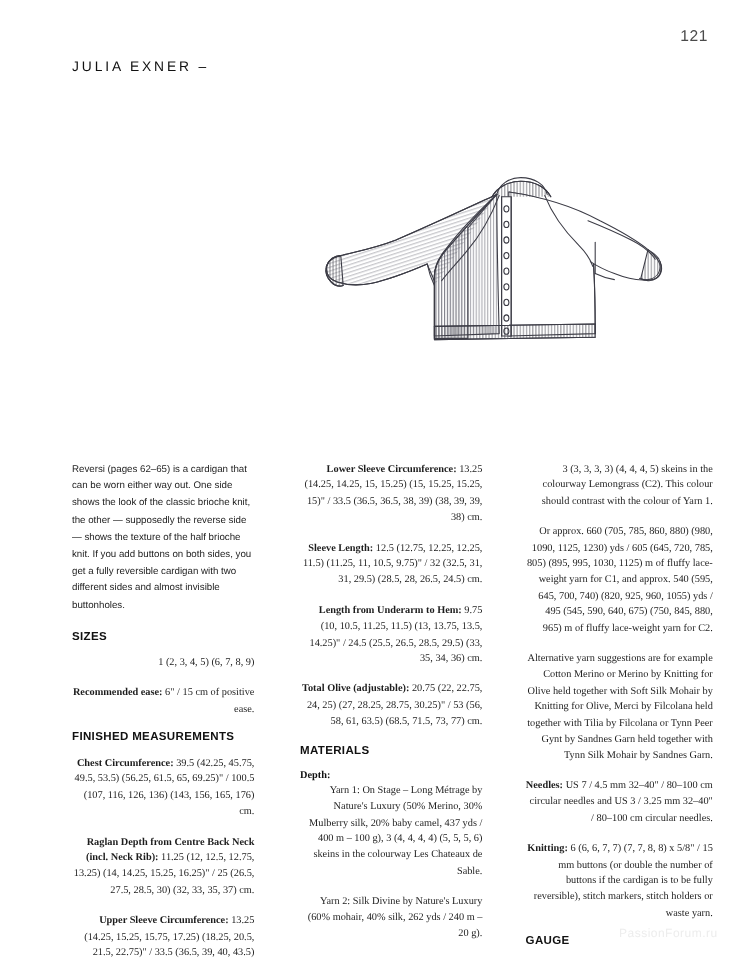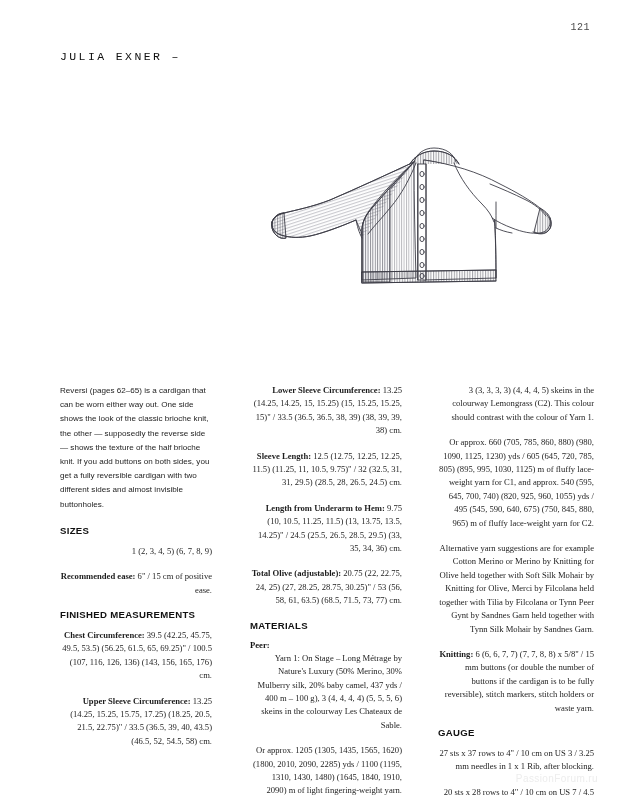--- a/index.html
+++ b/index.html
@@ -13,30 +13,30 @@
     height: 800px;
     background: #ffffff;
     overflow: hidden;
     font-family: "Liberation Sans", sans-serif;
     color: #1a1a1a;
   }
   .folio {
     position: absolute;
     top: 22px;
     right: 36px;
-    font-family: Liberation Mono, monospace;
-    font-size: 10px;
+    font-family: Liberation Sans, sans-serif;
+    font-size: 13px;
     letter-spacing: 0.5px;
     color: #4a4a4a;
   }
   .byline {
     position: absolute;
     left: 60px;
     top: 50px;
-    font-family: Liberation Mono, monospace;
+    font-family: Liberation Sans, sans-serif;
     font-size: 11.5px;
     letter-spacing: 2.4px;
     color: #111;
     white-space: nowrap;
   }
   .title {
     position: absolute;
     left: 58px;
     top: 62px;
     font-family: "Liberation Sans", sans-serif;
@@ -218,47 +218,48 @@
       <div class="head">SIZES</div>
       <p class="body-serif">1 (2, 3, 4, 5) (6, 7, 8, 9)</p>
 
       <p class="body-serif"><b>Recommended ease:</b><span> 6" / 15 cm of positive ease.</span></p>
 
       <div class="head spaced">FINISHED MEASUREMENTS</div>
 
       <p class="body-serif"><b>Chest Circumference:</b><span> 39.5 (42.25, 45.75, 49.5, 53.5) (56.25, 61.5, 65, 69.25)" / 100.5 (107, 116, 126, 136) (143, 156, 165, 176) cm.</span></p>
 
 
+      <p class="body-serif"><b>Raglan Depth from Centre Back Neck (incl. Neck Rib):</b><span> 11.25 (12, 12.5, 12.75, 13.25) (14, 14.25, 15.25, 16.25)" / 25 (26.5, 27.5, 28.5, 30) (32, 33, 35, 37) cm.</span></p>
 
       <p class="body-serif"><b>Upper Sleeve Circumference:</b><span> 13.25 (14.25, 15.25, 15.75, 17.25) (18.25, 20.5, 21.5, 22.75)" / 33.5 (36.5, 39, 40, 43.5) (46.5, 52, 54.5, 58) cm.</span></p>
     </div>
 
     <div class="col col-2">
       <p class="body-serif"><b>Lower Sleeve Circumference:</b><span> 13.25 (14.25, 14.25, 15, 15.25) (15, 15.25, 15.25, 15)" / 33.5 (36.5, 36.5, 38, 39) (38, 39, 39, 38) cm.</span></p>
 
       <p class="body-serif"><b>Sleeve Length:</b><span> 12.5 (12.75, 12.25, 12.25, 11.5) (11.25, 11, 10.5, 9.75)" / 32 (32.5, 31, 31, 29.5) (28.5, 28, 26.5, 24.5) cm.</span></p>
 
       <p class="body-serif"><b>Length from Underarm to Hem:</b><span> 9.75 (10, 10.5, 11.25, 11.5) (13, 13.75, 13.5, 14.25)" / 24.5 (25.5, 26.5, 28.5, 29.5) (33, 35, 34, 36) cm.</span></p>
 
       <p class="body-serif"><b>Total Olive (adjustable):</b><span> 20.75 (22, 22.75, 24, 25) (27, 28.25, 28.75, 30.25)" / 53 (56, 58, 61, 63.5) (68.5, 71.5, 73, 77) cm.</span></p>
 
       <div class="head spaced">MATERIALS</div>
 
-      <div class="sub">Peer:</div>
+      <div class="sub">Depth:</div>
       <p class="body-serif">Yarn 1: On Stage – Long Métrage by Nature's Luxury (50% Merino, 30% Mulberry silk, 20% baby camel, 437 yds / 400 m – 100 g), 3 (4, 4, 4, 4) (5, 5, 5, 6) skeins in the colourway Les Chateaux de Sable.</p>
-      <p class="body-serif">Or approx. 1205 (1305, 1435, 1565, 1620) (1800, 2010, 2090, 2285) yds / 1100 (1195, 1310, 1430, 1480) (1645, 1840, 1910, 2090) m of light fingering-weight yarn.</p>
       <p class="body-serif">Yarn 2: Silk Divine by Nature's Luxury (60% mohair, 40% silk, 262 yds / 240 m – 20 g).</p>
 
     </div>
 
     <div class="col col-3">
       <p class="body-serif">3 (3, 3, 3, 3) (4, 4, 4, 5) skeins in the colourway Lemongrass (C2). This colour should contrast with the colour of Yarn 1.</p>
       <p class="body-serif">Or approx. 660 (705, 785, 860, 880) (980, 1090, 1125, 1230) yds / 605 (645, 720, 785, 805) (895, 995, 1030, 1125) m of fluffy lace-weight yarn for C1, and approx. 540 (595, 645, 700, 740) (820, 925, 960, 1055) yds / 495 (545, 590, 640, 675) (750, 845, 880, 965) m of fluffy lace-weight yarn for C2.</p>
       <p class="body-serif">Alternative yarn suggestions are for example Cotton Merino or Merino by Knitting for Olive held together with Soft Silk Mohair by Knitting for Olive, Merci by Filcolana held together with Tilia by Filcolana or Tynn Peer Gynt by Sandnes Garn held together with Tynn Silk Mohair by Sandnes Garn.</p>
 
+      <p class="body-serif"><b>Needles:</b><span> US 7 / 4.5 mm 32–40" / 80–100 cm circular needles and US 3 / 3.25 mm 32–40" / 80–100 cm circular needles.</span></p>
 
       <p class="body-serif"><b>Knitting:</b><span> 6 (6, 6, 7, 7) (7, 7, 8, 8) x 5/8" / 15 mm buttons (or double the number of buttons if the cardigan is to be fully reversible), stitch markers, stitch holders or waste yarn.</span></p>
 
       <div class="head spaced">GAUGE</div>
       <p class="body-serif">27 sts x 37 rows to 4" / 10 cm on US 3 / 3.25 mm needles in 1 x 1 Rib, after blocking.</p>
       <p class="body-serif">20 sts x 28 rows to 4" / 10 cm on US 7 / 4.5 mm needles in St St, after blocking.</p>
     </div>
 
   </div>
 

